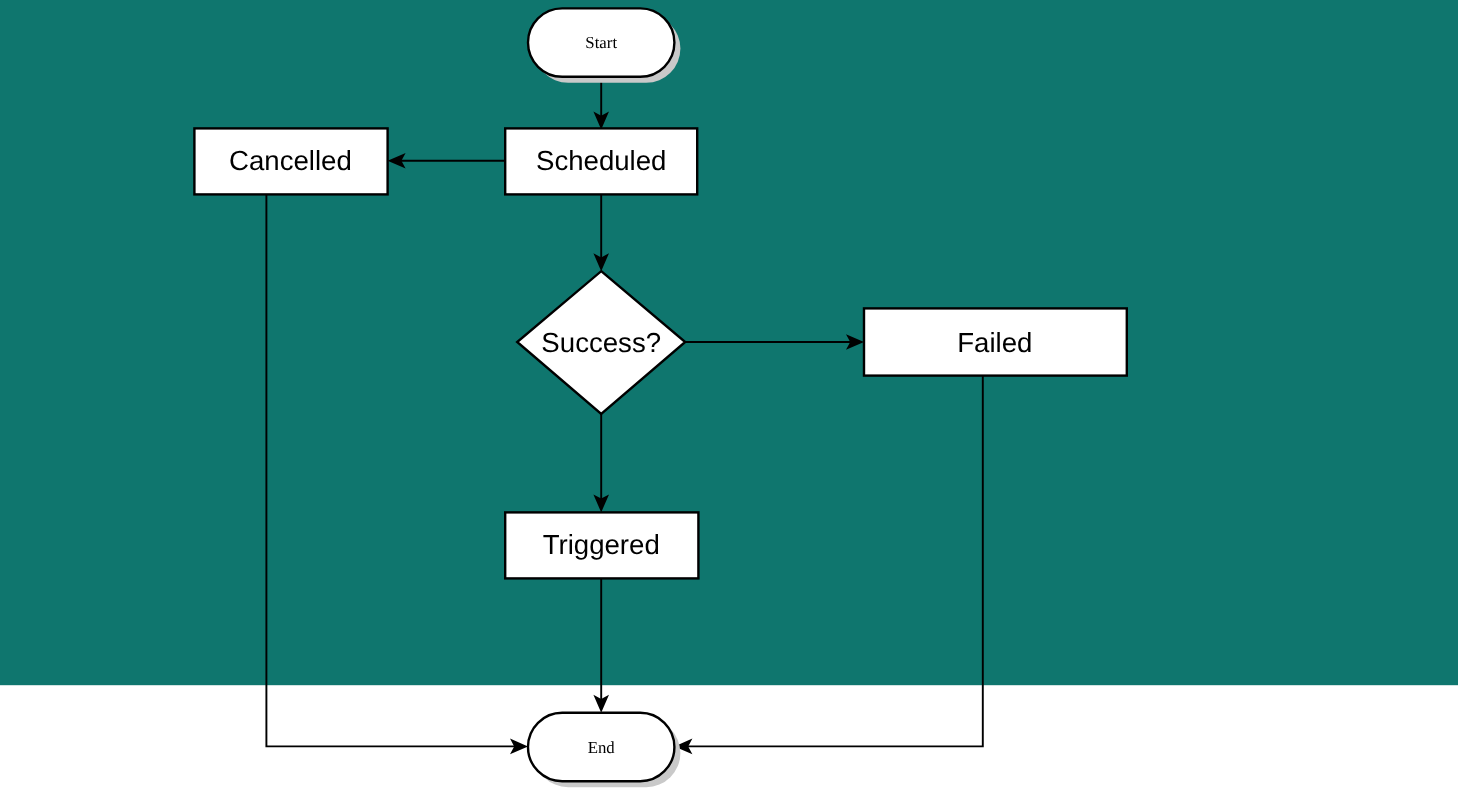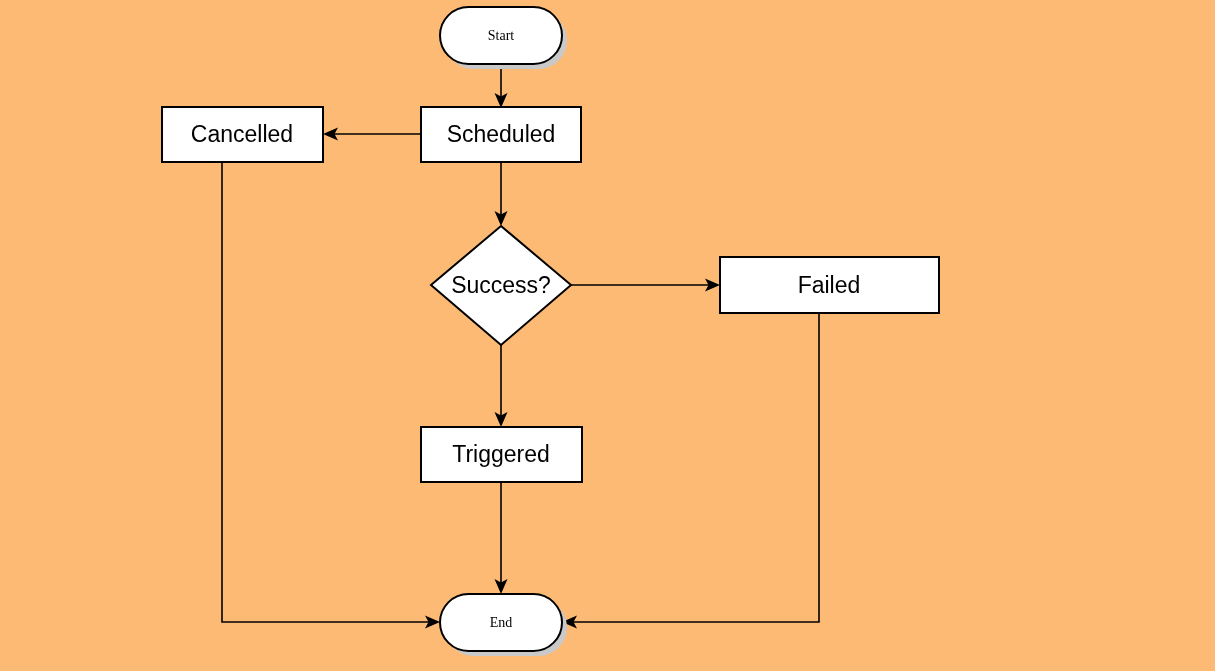--- a/index.html
+++ b/index.html
@@ -10,22 +10,22 @@
   }
   body {
     width: 1215px;
     height: 671px;
     font-family: "Liberation Sans", sans-serif;
     overflow: hidden;
   }
   #flow-canvas {
     position: relative;
     width: 1215px;
-    height: 671px;
-    background: #fdba74;
+    height: 571px;
+    background: #0f766e;
     text-align: center;
   }
   svg.diagram {
     position: absolute;
     top: 0;
     left: 0;
     width: 1215px;
     height: 671px;
     display: block;
   }

